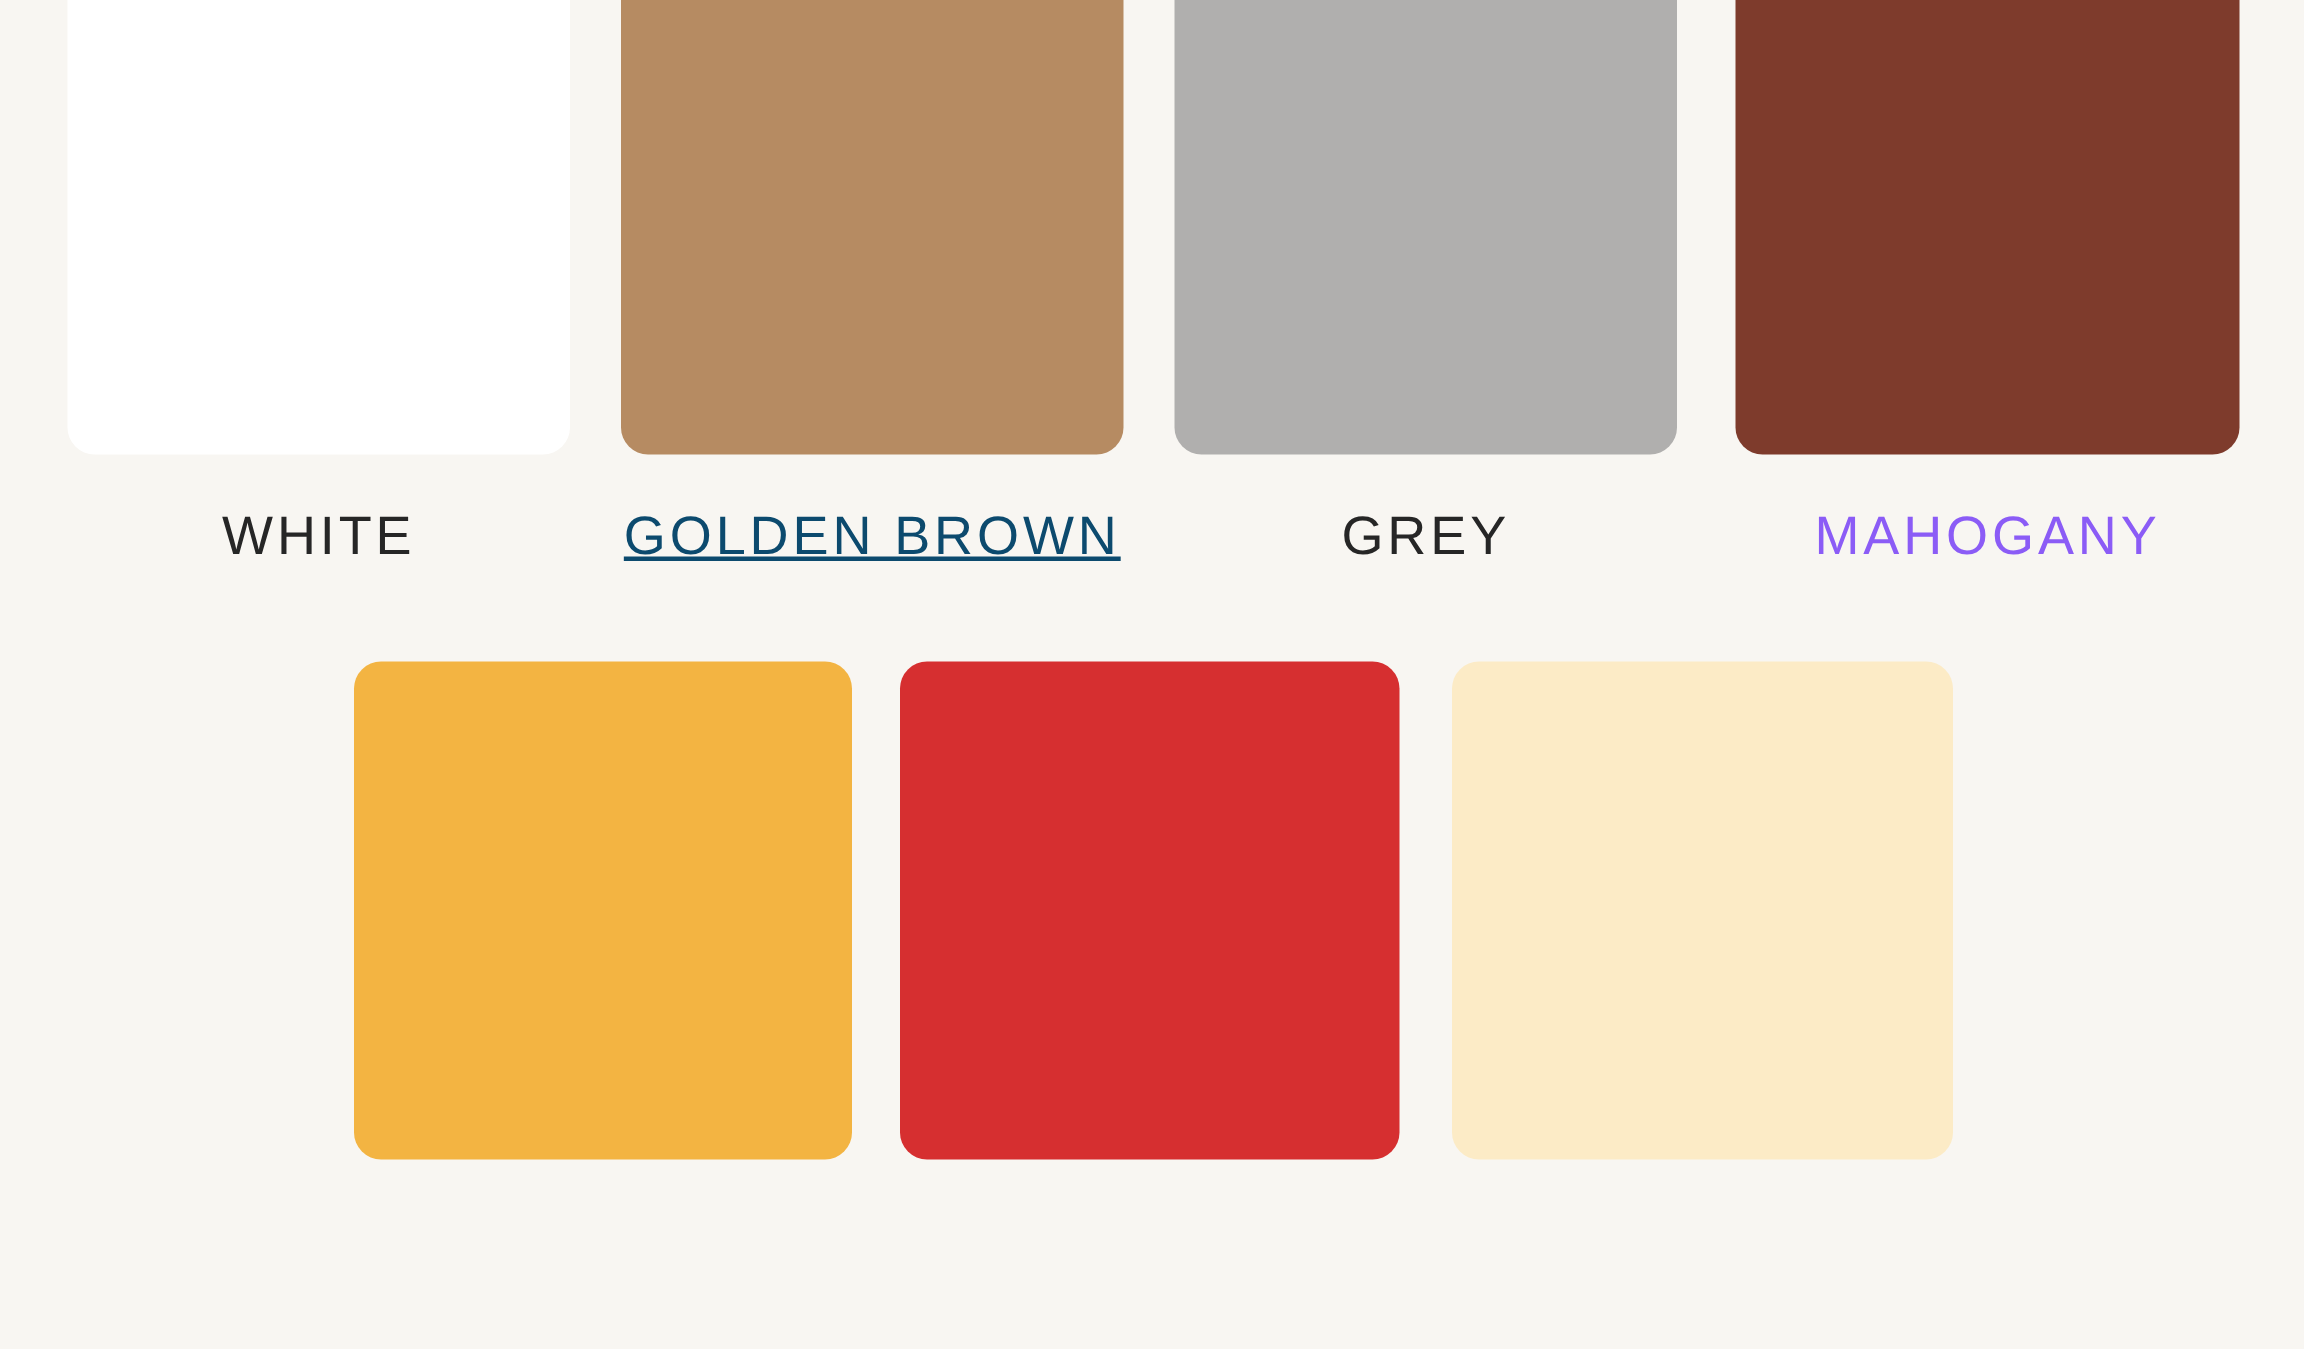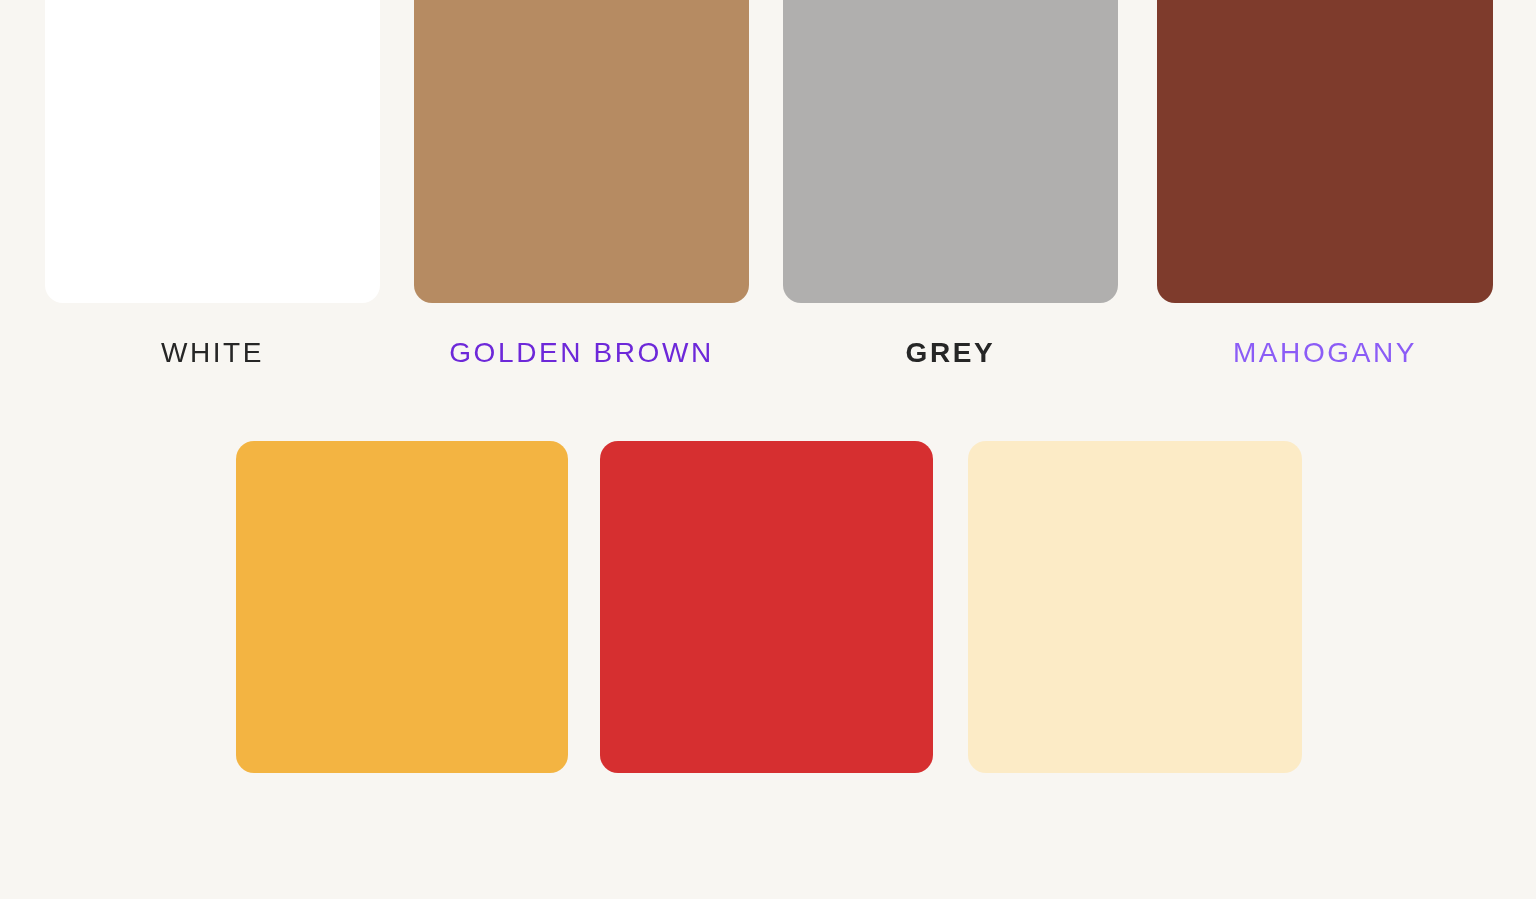--- a/index.html
+++ b/index.html
@@ -40,21 +40,21 @@
     border-top-right-radius: 0;
   }
 
   .swatch-label {
     position: absolute;
     left: 50%;
     transform: translateX(-50%);
     white-space: nowrap;
     color: #262626;
     font-family: "Liberation Sans", sans-serif;
-    font-size: 28px;
+    font-size: 36px;
     font-weight: 400;
     letter-spacing: 2.6px;
     text-transform: uppercase;
     line-height: 1;
   }
 
   
   .row-top .swatch-chip { top: 0; }
 
   #cell-white        { left: 45px;   top: 0; width: 335px; }
@@ -77,26 +77,26 @@
 
 <div id="palette-board">
 
   <div class="swatch-cell row-top" id="cell-white">
     <div class="swatch-chip" style="background-color: rgb(255, 255, 255);"></div>
     <div class="swatch-label" style="color: rgb(38, 38, 38);">WHITE</div>
   </div>
 
   <div class="swatch-cell row-top" id="cell-golden-brown">
     <div class="swatch-chip" style="background-color: rgb(182, 139, 98);"></div>
-    <div class="swatch-label" style="color: #6d28d9;">GOLDEN BROWN</div>
+    <div class="swatch-label" style="color: #0c4a6e; text-decoration: underline;">GOLDEN BROWN</div>
   </div>
 
   <div class="swatch-cell row-top" id="cell-grey">
     <div class="swatch-chip" style="background-color: rgb(176, 175, 174);"></div>
-    <div class="swatch-label" style="color: rgb(38, 38, 38); font-weight: bold;">GREY</div>
+    <div class="swatch-label" style="color: rgb(38, 38, 38);">GREY</div>
   </div>
 
   <div class="swatch-cell row-top" id="cell-mahogany">
     <div class="swatch-chip" style="background-color: rgb(126, 59, 44);"></div>
     <div class="swatch-label" style="color: #8b5cf6;">MAHOGANY</div>
   </div>
 
   <div class="swatch-cell row-bottom" id="cell-golden-yellow">
     <div class="swatch-chip" style="background-color: rgb(243, 180, 66);"></div>
 

